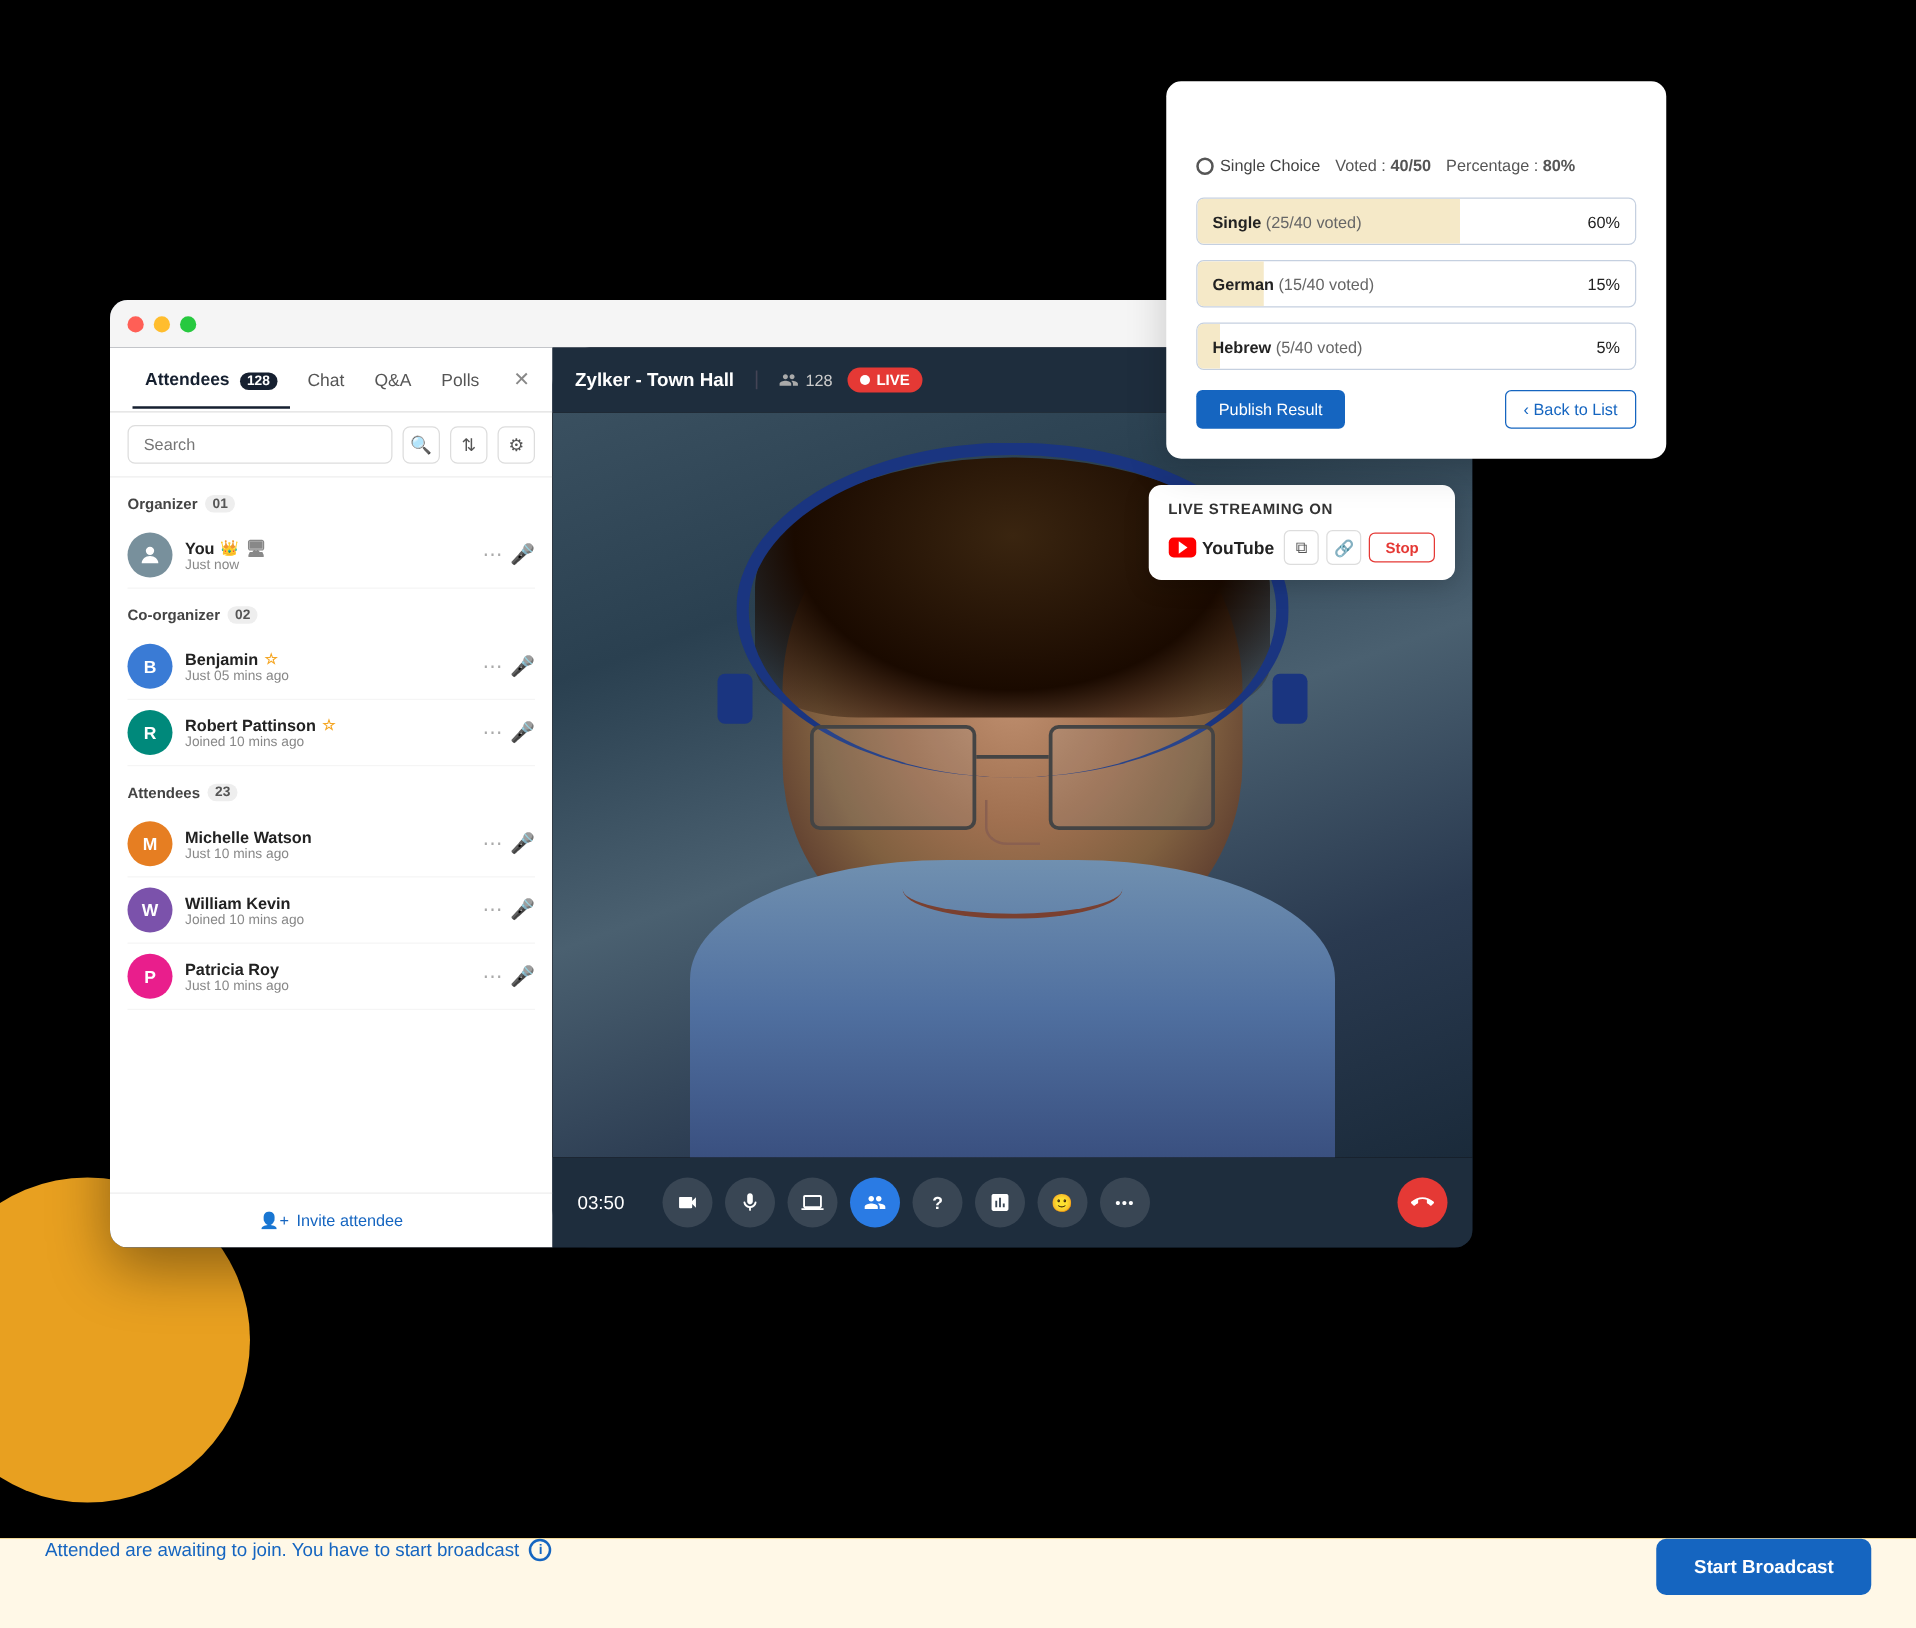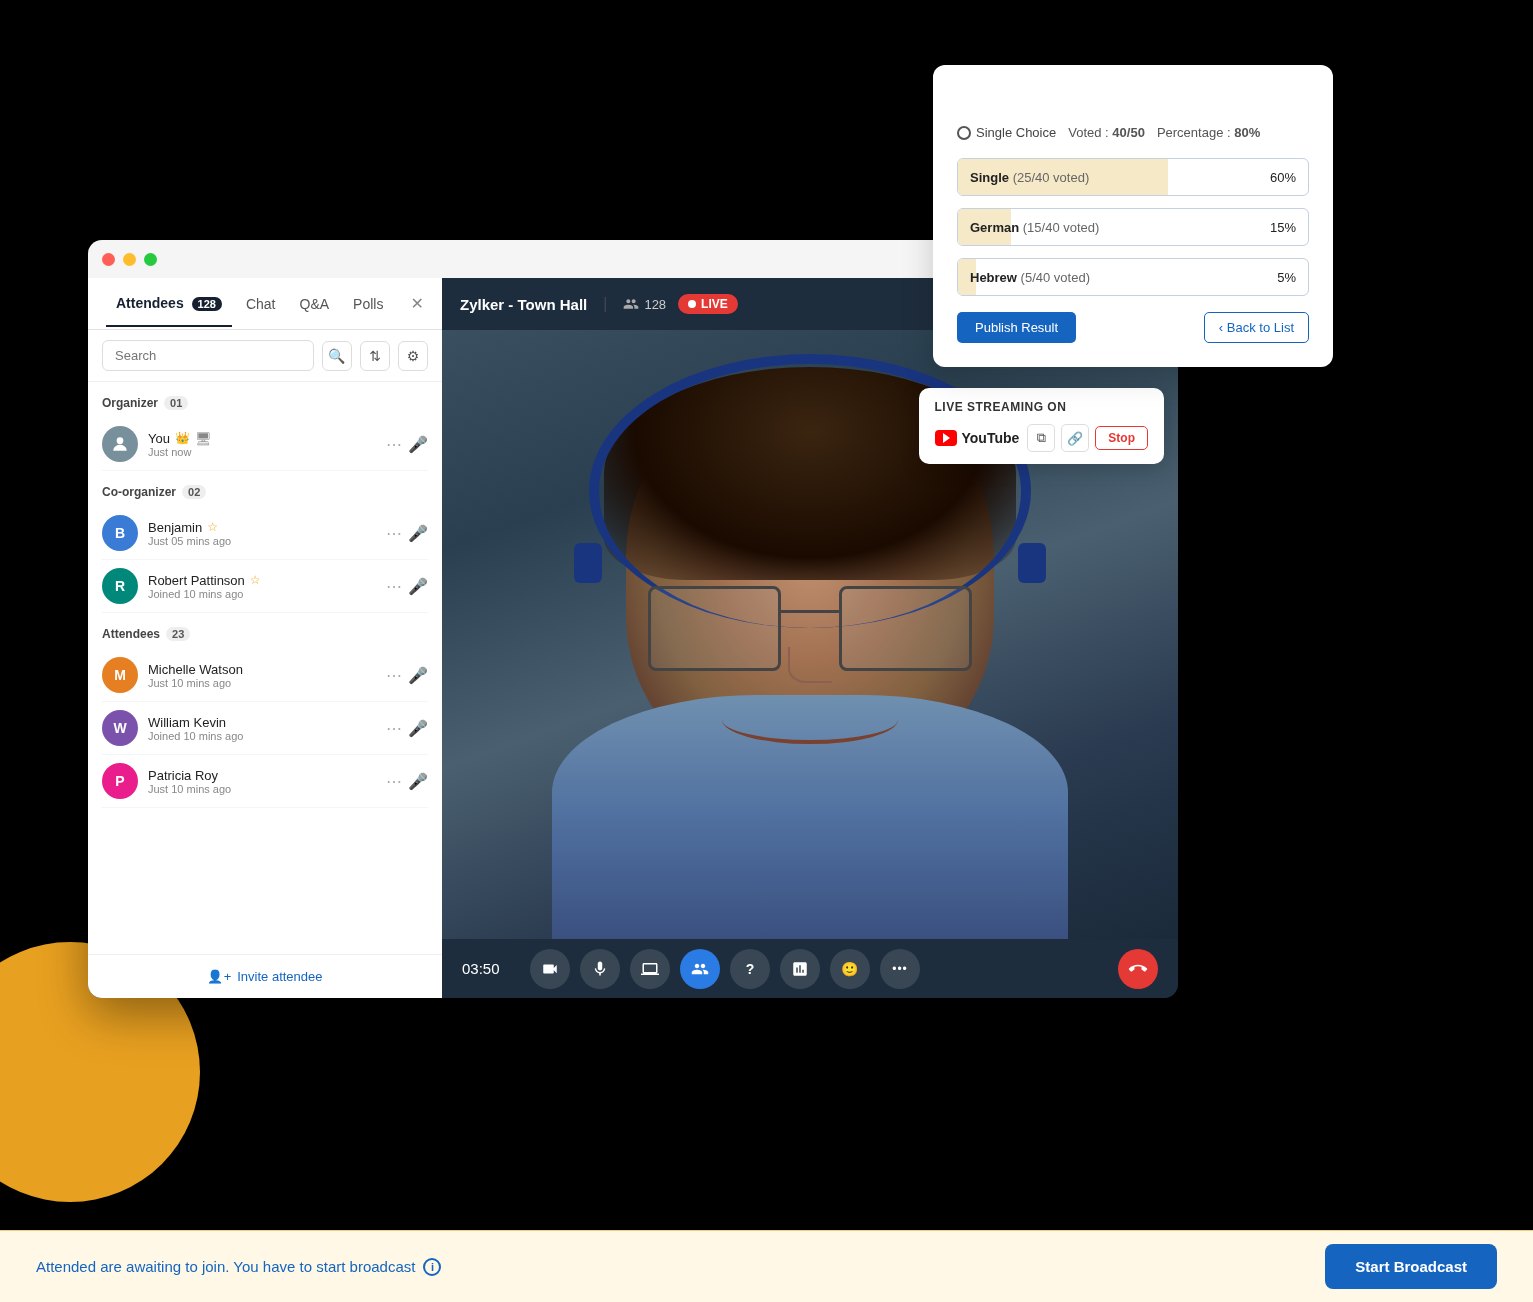--- a/index.html
+++ b/index.html
@@ -269,21 +269,21 @@
       display: flex;
       align-items: center;
       justify-content: center;
       font-size: 14px;
       font-weight: 600;
       color: #fff;
     }
     .attendee-info { flex: 1; }
     .attendee-name {
       font-size: 13px;
-      font-weight: 400;
+      font-weight: 700;
       color: #222;
       display: flex;
       gap: 5px;
     }
     .attendee-time {
       font-size: 11px;
       color: #888;
     }
     .attendee-actions {
       display: flex;
@@ -445,21 +445,21 @@
       cursor: pointer;
     }
 
     
     .control-bar {
       background: #1e2d3d;
       display: flex;
       align-items: center;
       padding: 10px 20px;
       gap: 10px;
-      height: 59px;
+      height: 72px;
     }
     .timer {
       color: #fff;
       font-size: 15px;
       font-weight: 500;
       margin-right: 6px;
       min-width: 52px;
     }
     .ctrl-btn {
       width: 40px; height: 40px;
@@ -484,21 +484,21 @@
     
     .notification-bar {
       position: absolute;
       bottom: 0;
       left: 0;
       right: 0;
       background: #fff8e7;
       border-top: 1px solid #f0d080;
       height: 72px;
       display: flex;
-      align-items: center;
+      align-items: flex-start;
       padding: 0 36px;
       z-index: 15;
       gap: 12px;
     }
     .notification-text {
       color: #1565c0;
       font-size: 15px;
       flex: 1;
       display: flex;
       align-items: center;

